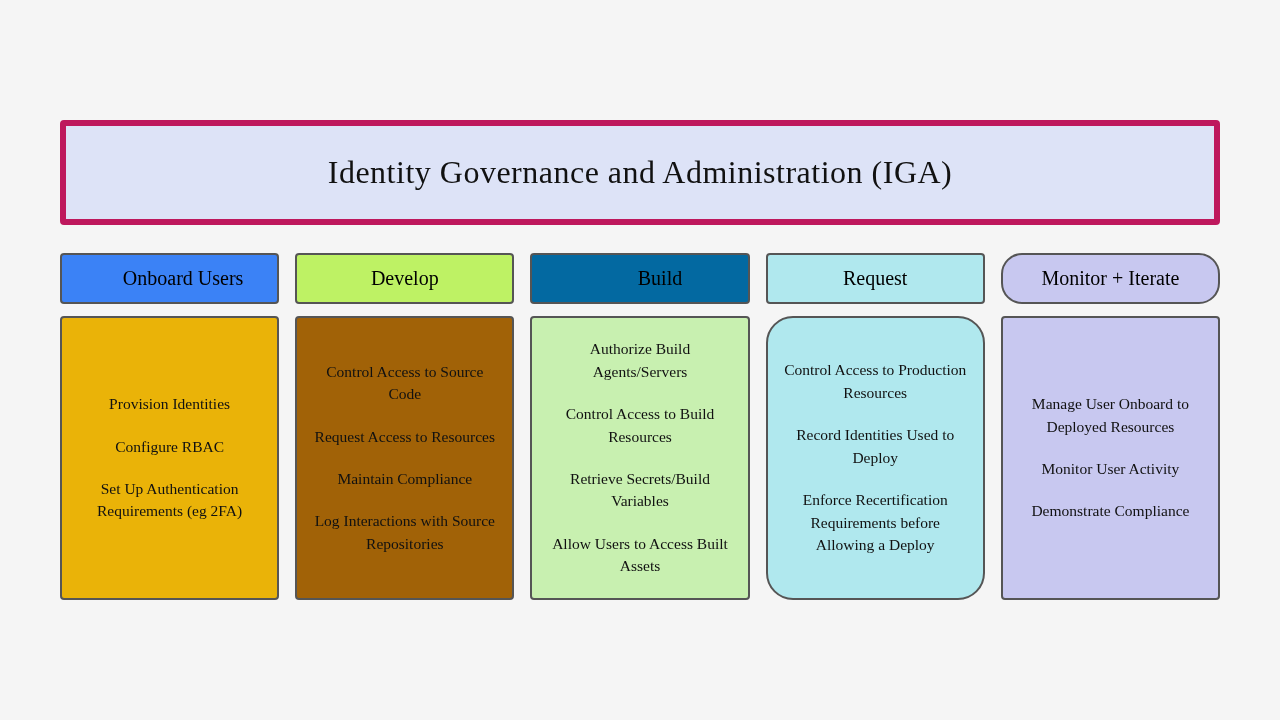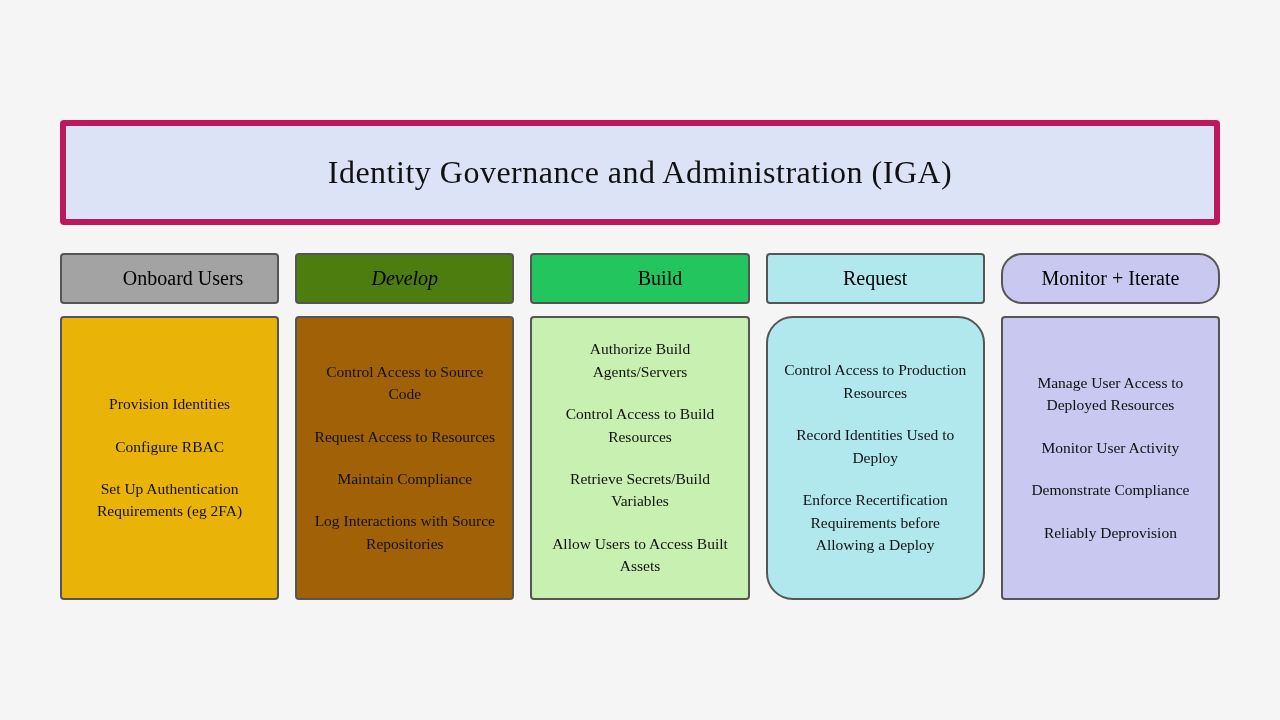--- a/index.html
+++ b/index.html
@@ -56,27 +56,27 @@
       flex: 1;
       display: flex;
       flex-direction: column;
       justify-content: center;
       gap: 20px;
       text-align: center;
       font-size: 15.5px;
       line-height: 1.45;
     }
     
-    .col-onboard .col-header { background: #a3a3a3; padding-left: 35px; }
+    .col-onboard .col-header { background: #3b82f6; padding-left: 35px; }
     .col-onboard .col-body { background: #eab308; }
     
-    .col-develop .col-header { background: #4d7c0f; font-style: italic; }
+    .col-develop .col-header { background: #bef264; }
     .col-develop .col-body { background: #a16207; }
     
-    .col-build .col-header { background: #22c55e; padding-left: 48px; }
+    .col-build .col-header { background: #0369a1; padding-left: 48px; }
     .col-build .col-body { background: #c8f0b0; }
     
     .col-deploy .col-header { background: #b0e8ee; }
     .col-deploy .col-body { background: #b0e8ee; border-radius: 27px; }
     
     .col-monitor .col-header { background: #c8c8f0; border-radius: 21px; }
     .col-monitor .col-body { background: #c8c8f0; }
 
     .item {
       color: #111;
@@ -120,20 +120,19 @@
         <div class="col-header">Request</div>
         <div class="col-body">
           <div class="item">Control Access to Production Resources</div>
           <div class="item">Record Identities Used to Deploy</div>
           <div class="item">Enforce Recertification Requirements before Allowing a Deploy</div>
         </div>
       </div>
       <div class="column col-monitor">
         <div class="col-header">Monitor + Iterate</div>
         <div class="col-body">
-          <div class="item">Manage User Access to Deployed Resources</div>
+          <div class="item">Manage User Onboard to Deployed Resources</div>
           <div class="item">Monitor User Activity</div>
           <div class="item">Demonstrate Compliance</div>
-          <div class="item">Reliably Deprovision</div>
         </div>
       </div>
     </div>
 </div>
 
 </body></html>

